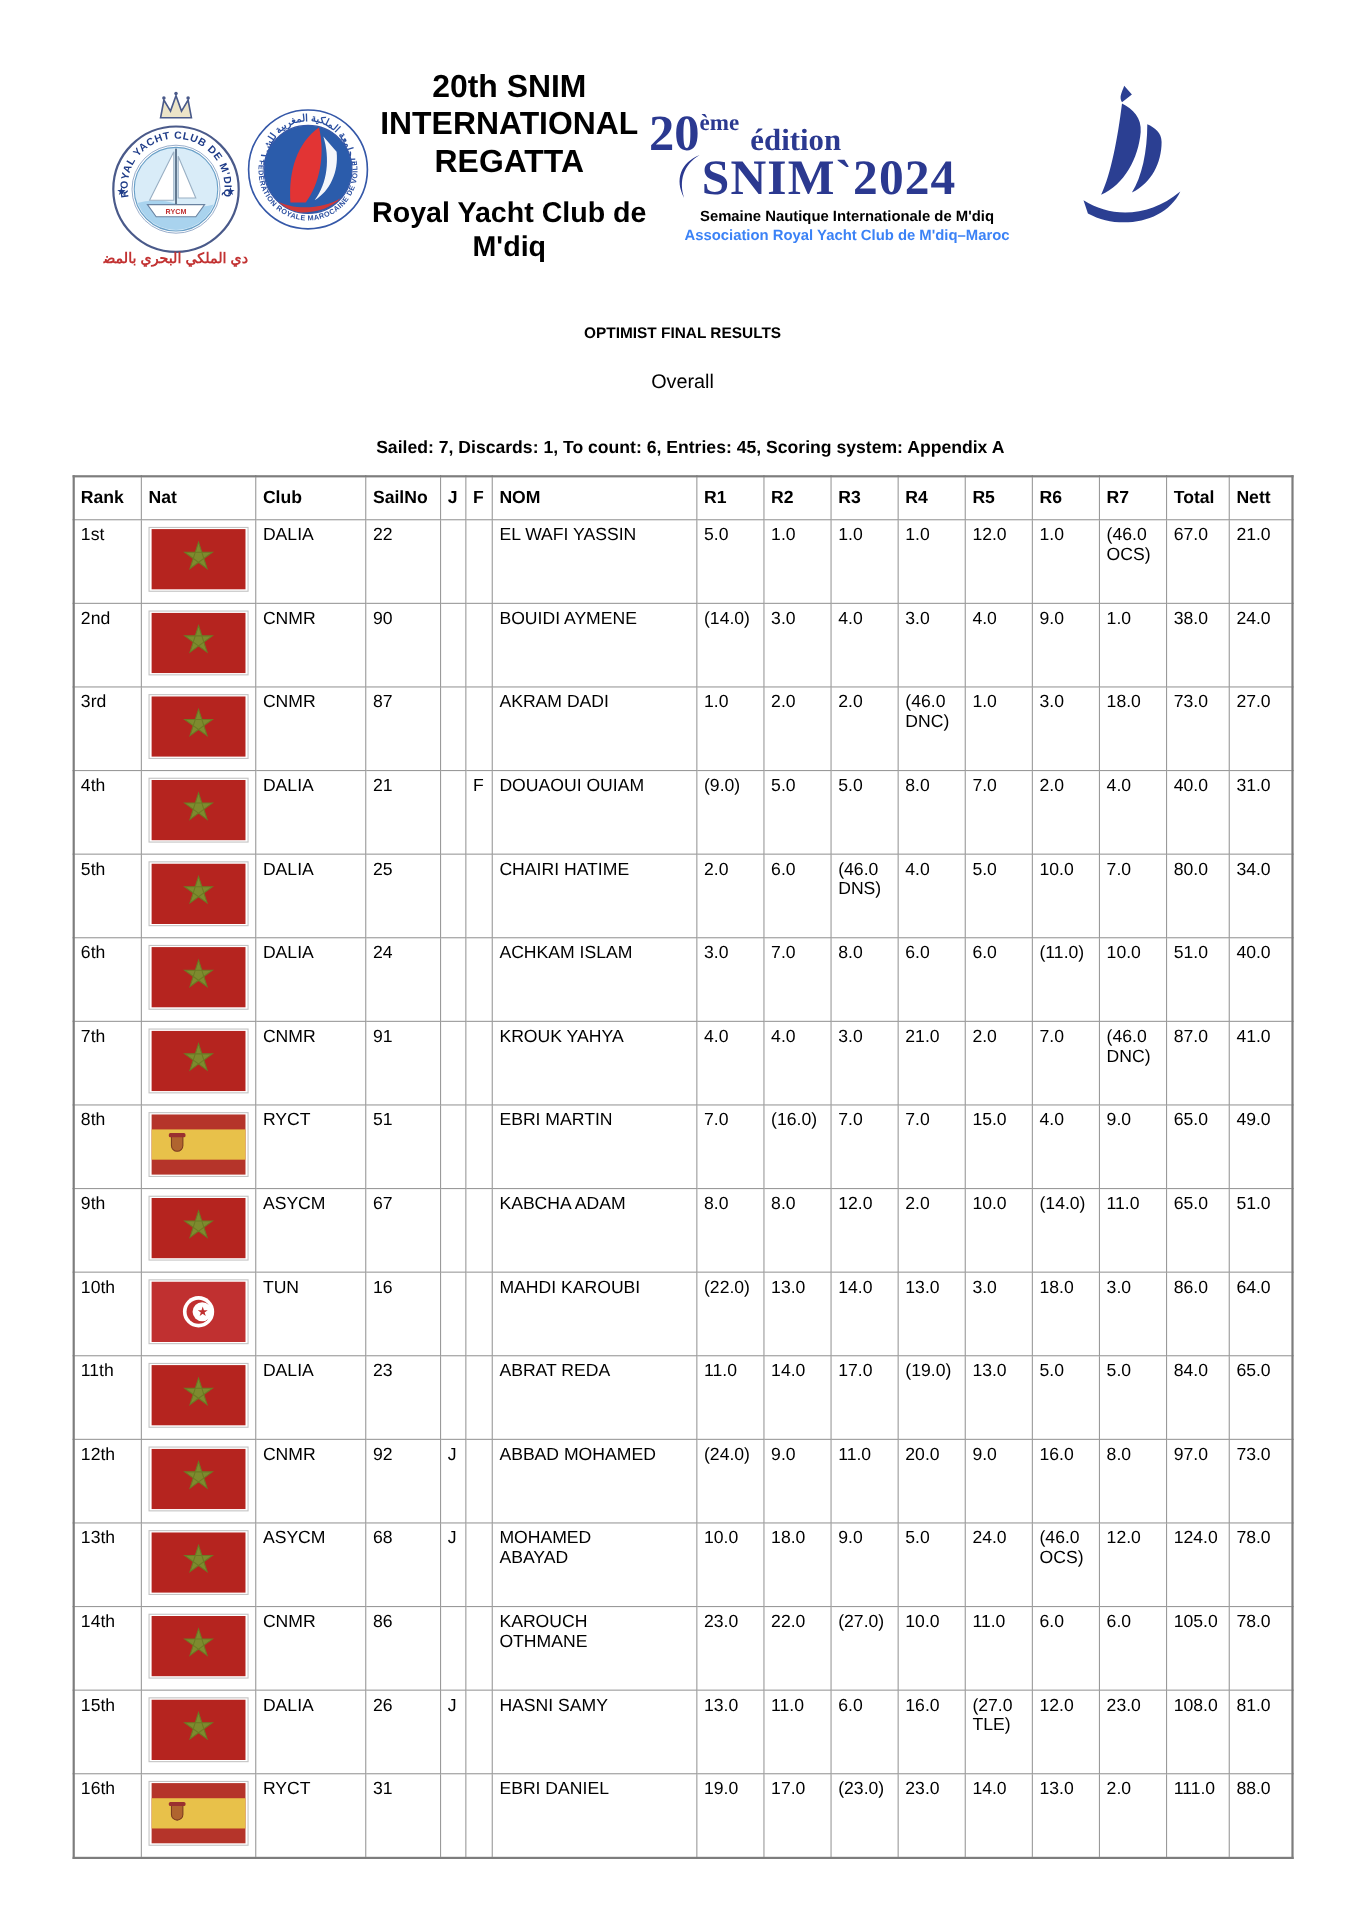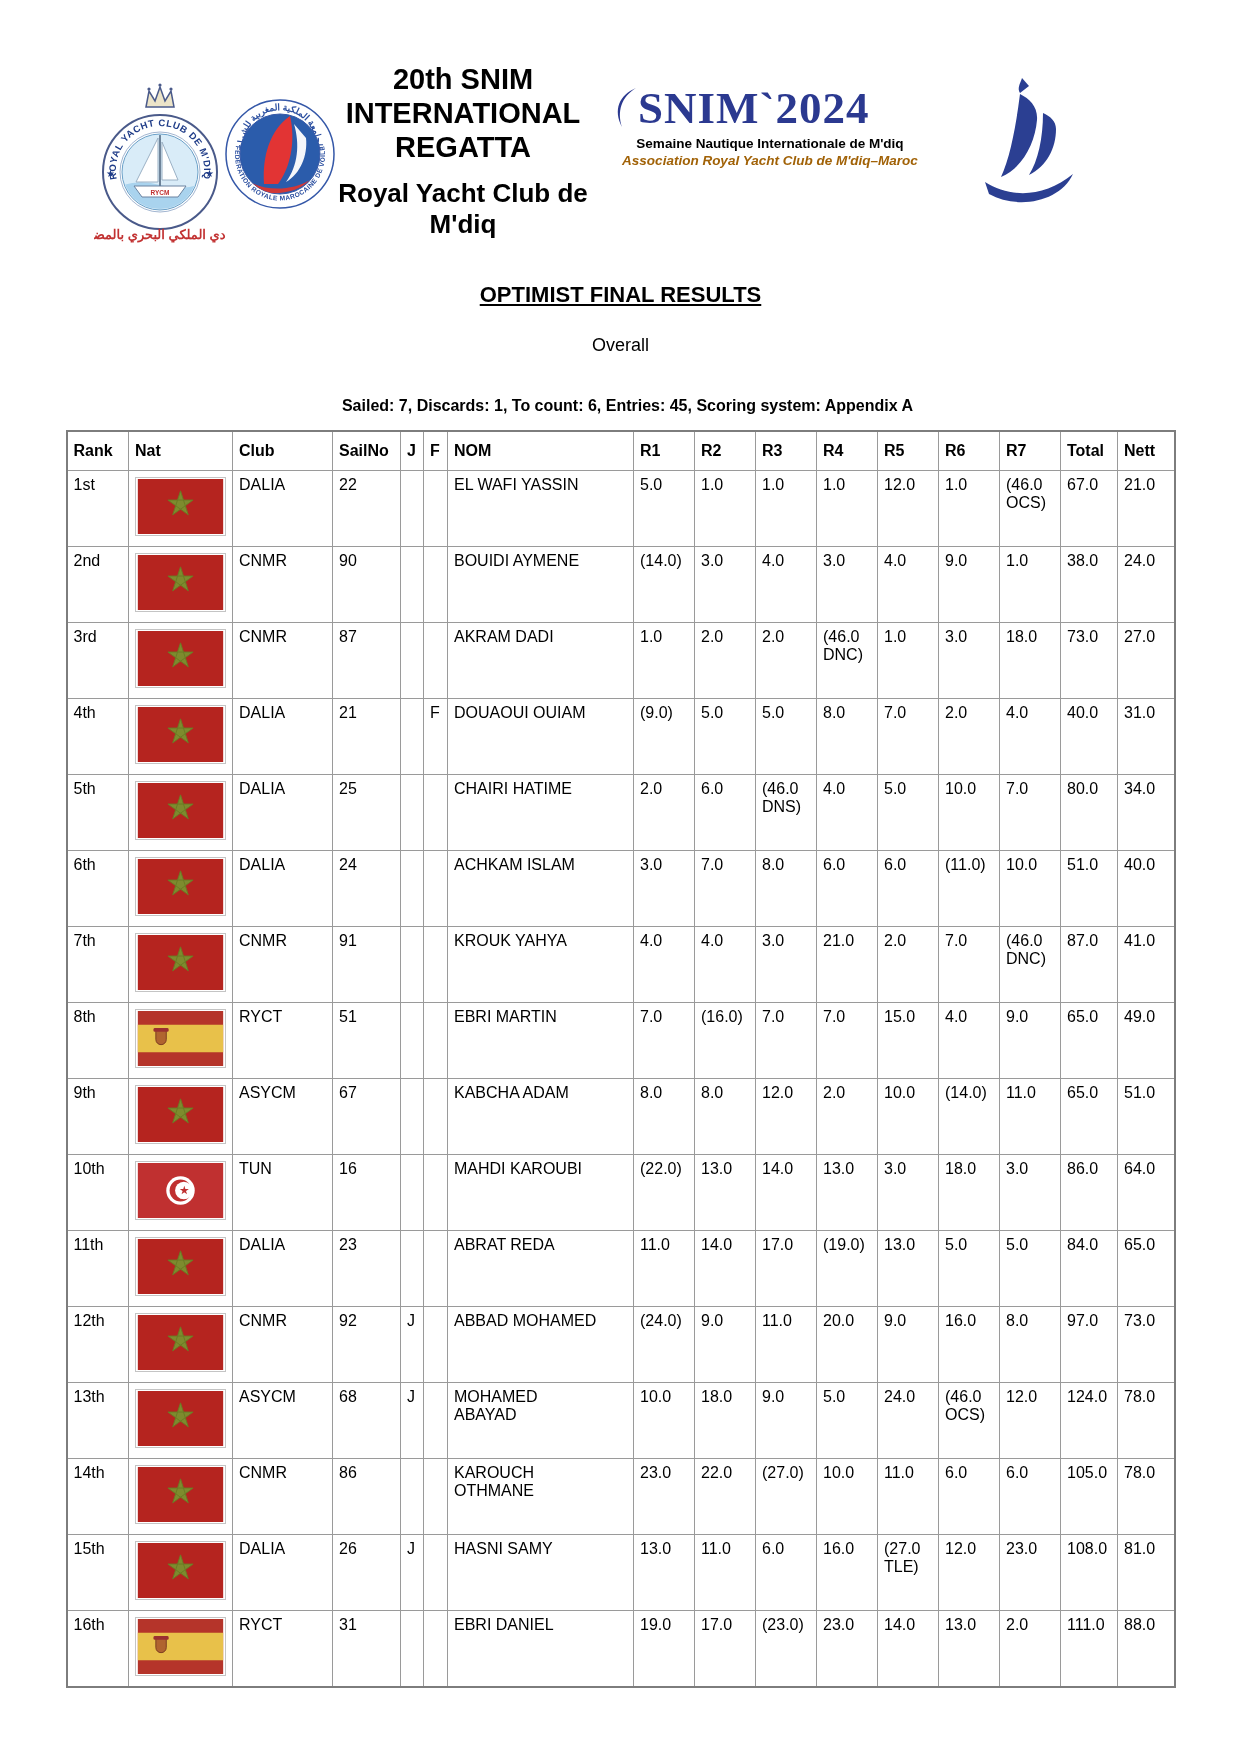--- a/index.html
+++ b/index.html
@@ -13,24 +13,24 @@
   .snim-block{position:absolute;left:586px;top:94px;width:400px;color:#2b3990;}
   .edition{font-family:"Liberation Serif",serif;font-weight:bold;margin-left:4px;}
   .edition .num{font-size:46px;}
   .edition .sup{font-size:21px;vertical-align:18px;}
   .edition .word{font-size:28px;margin-left:10px;}
   .brand-row{display:flex;align-items:flex-end;margin:-10px 0 0 26px;text-align:right;}
   .brand-row svg{margin-bottom:4px;}
   .brand{font-family:"Liberation Serif",serif;font-weight:bold;font-size:45px;letter-spacing:1px;line-height:48px;}
   .taglines{width:352px;margin:3px 0 0 8px;text-align:center;font-weight:bold;font-size:13.5px;line-height:17px;}
   .tag-fr{color:#000000;}
-  .tag-assoc{color:#a16207;font-style:italic;}
+  .tag-assoc{color:#3b82f6;}
   .sailboat{position:absolute;left:980px;top:76px;}
   .content{padding-top:282px;}
-  .results-title{font-size:22px;font-weight:bold;text-align:center;margin:0;text-decoration:underline;}
+  .results-title{font-size:14px;font-weight:bold;text-align:center;margin:12px;}
   .overall{font-size:18px;font-weight:normal;text-align:center;margin:27px 0 0;}
   .info-line{font-size:16px;font-weight:bold;text-align:center;margin:41px 0 0;padding-left:14px;}
   table.results{border-collapse:collapse;table-layout:fixed;margin:15px auto 0;border:2px solid #7d7d7d;padding-left:46px;}
   table.results th, table.results td{border:1px solid #9a9a9a;font-size:16px;text-align:left;vertical-align:top;padding:5px 6px;overflow:hidden;white-space:pre-line;}
   table.results th{font-weight:bold;padding:10px 6px;white-space:nowrap;}
   table.results tbody tr{height:76px;}
   .flag{width:91px;height:59px;border:1px solid #c4c4c4;background:#fff;box-sizing:border-box;padding:1px;margin-top:1px;}
   .flag svg{display:block;}
 </style>
 </head>
@@ -96,20 +96,23 @@
   </div>
 
   <div class="title-block">
     <div class="title-line">20th SNIM</div>
     <div class="title-line">INTERNATIONAL</div>
     <div class="title-line">REGATTA</div>
     <div class="club-name">Royal Yacht Club de M'diq</div>
   </div>
 
   <div class="snim-block">
+    <div class="edition">
+      <span class="num">20</span><span class="sup">ème</span><span class="word">édition</span>
+    </div>
     <div class="brand-row">
       <svg width="26" height="42" viewBox="0 0 26 42">
         <path d="M24 2 C7 9 1 24 10 41 C5 26 9 11 24 2 Z" fill="#2b3990"></path>
       </svg>
       <span class="brand">SNIM`2024</span>
     </div>
     <div class="taglines">
       <div class="tag-fr">Semaine Nautique Internationale de M'diq</div>
       <div class="tag-assoc">Association Royal Yacht Club de M'diq–Maroc</div>
     </div>

